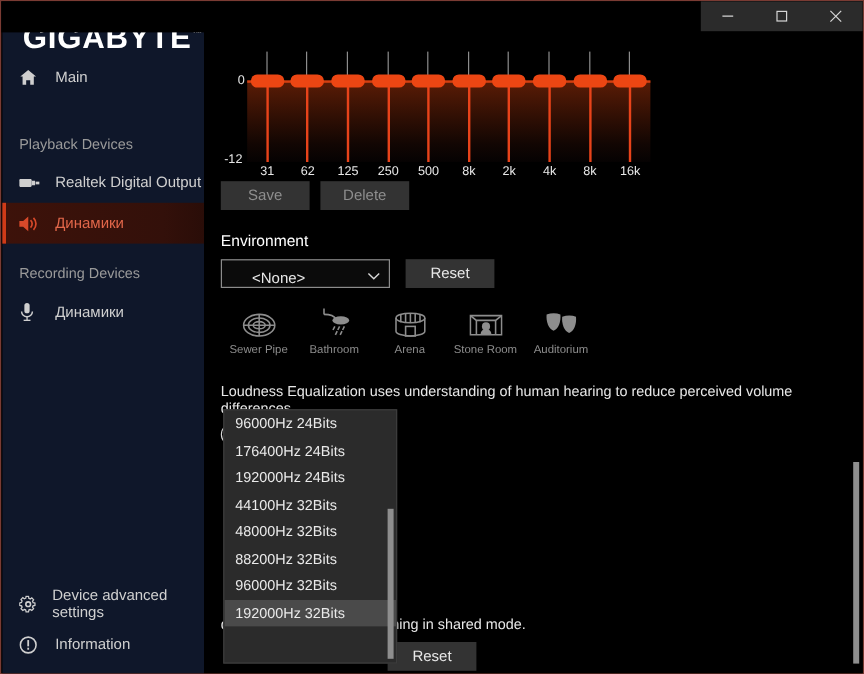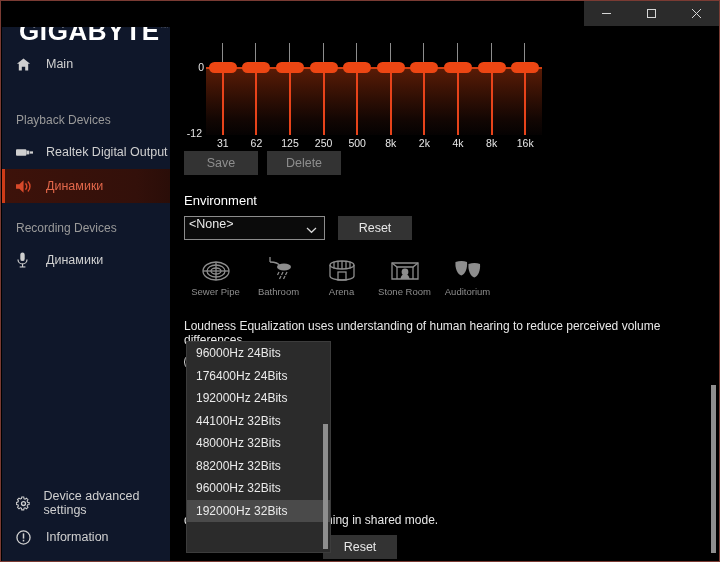--- a/index.html
+++ b/index.html
@@ -149,21 +149,21 @@
   }
 
   
   #env-row { margin-top: 8px; display: flex; align-items: center; gap: 13px; }
   .select {
     position: relative;
     width: 141px; height: 24px;
     background: #0b0b0b;
     border: 1px solid #8c8c8c;
     color: #e9e9e9; font-size: 12.5px;
-    display: flex; align-items: flex-start; padding-left: 4px;
+    display: flex; align-items: flex-end; padding-left: 25px;
   }
   .select .chev {
     position: absolute; right: 7px; top: 6px; color: #d8d8d8;
   }
 
   
   #env-icons { margin-top: 14px; display: flex; gap: 0px; }
   .envitem {
     width: 63px; display: flex; flex-direction: column; align-items: center;
     color: #8d8d8d; font-size: 9.5px;

